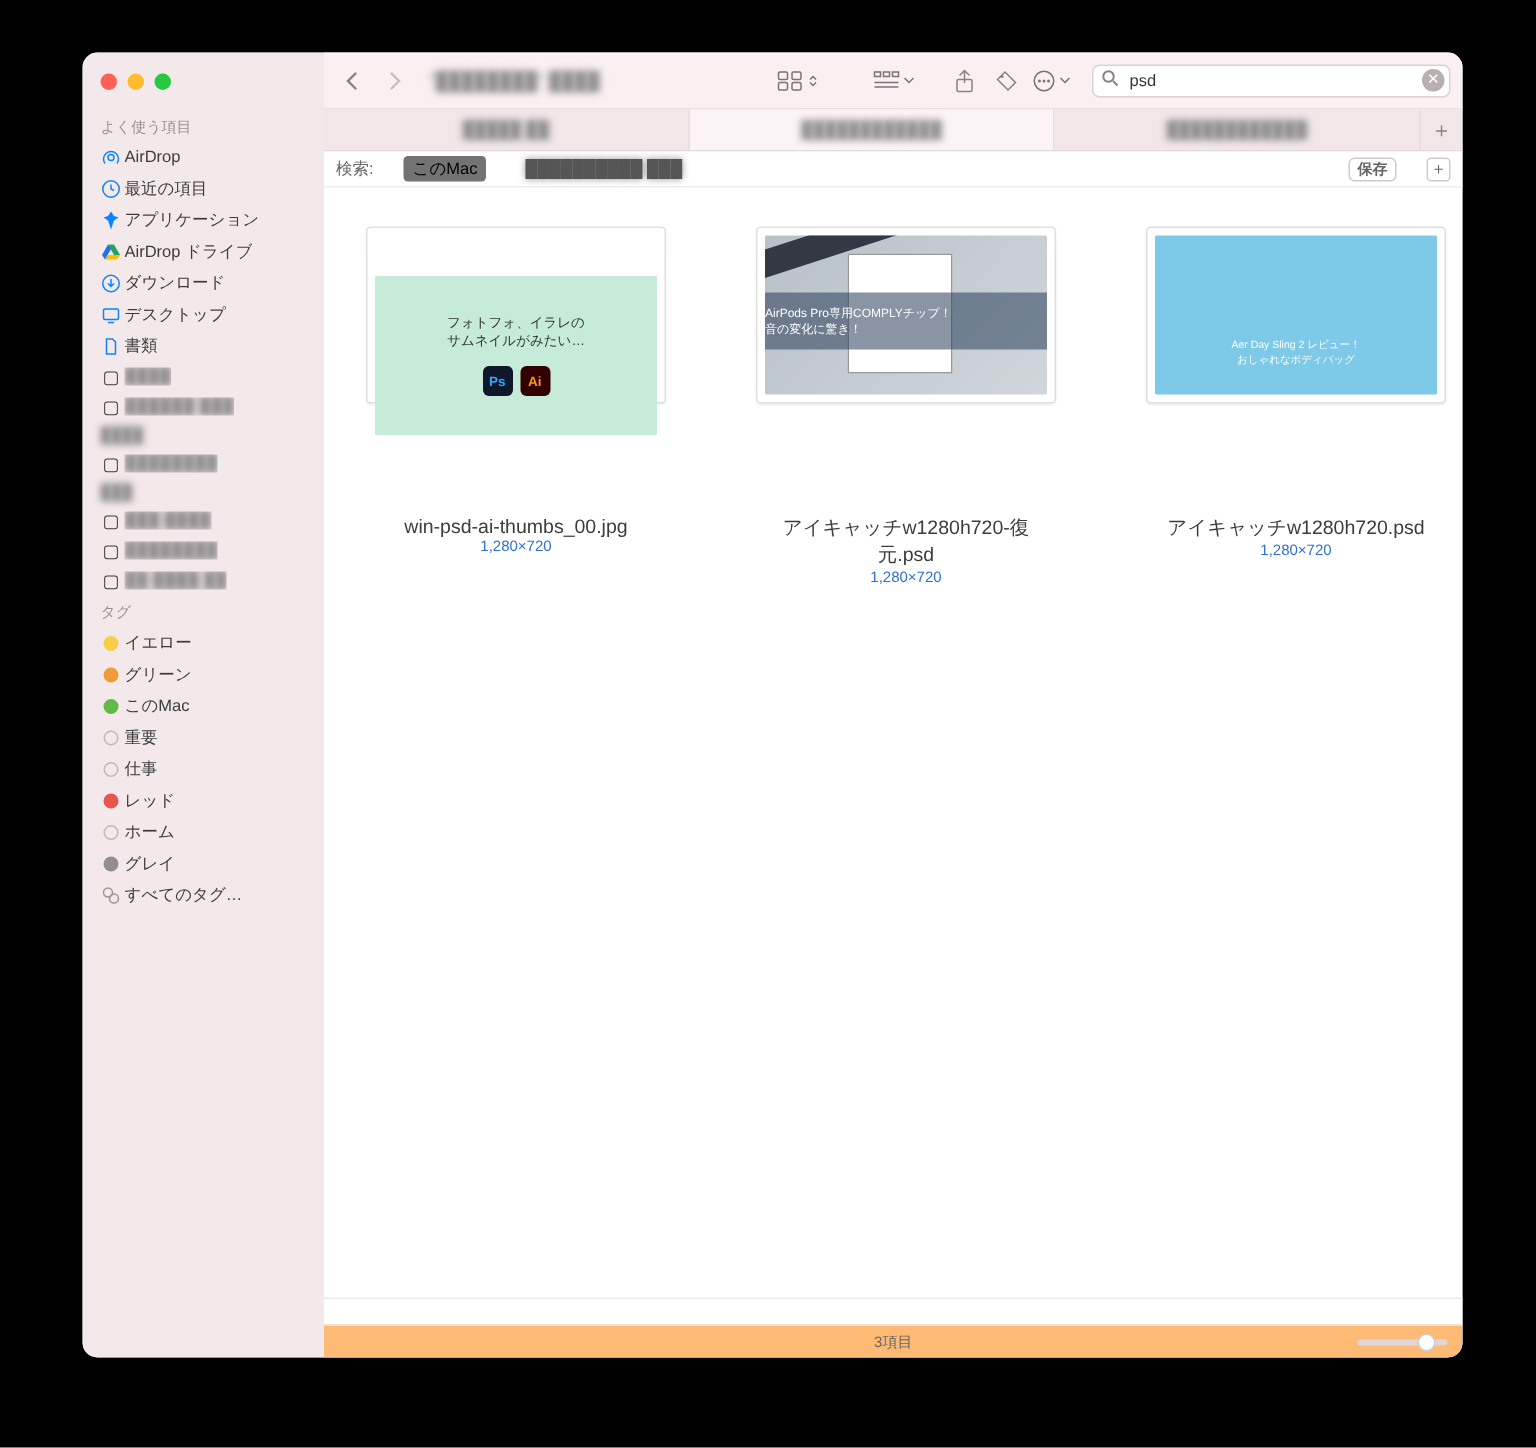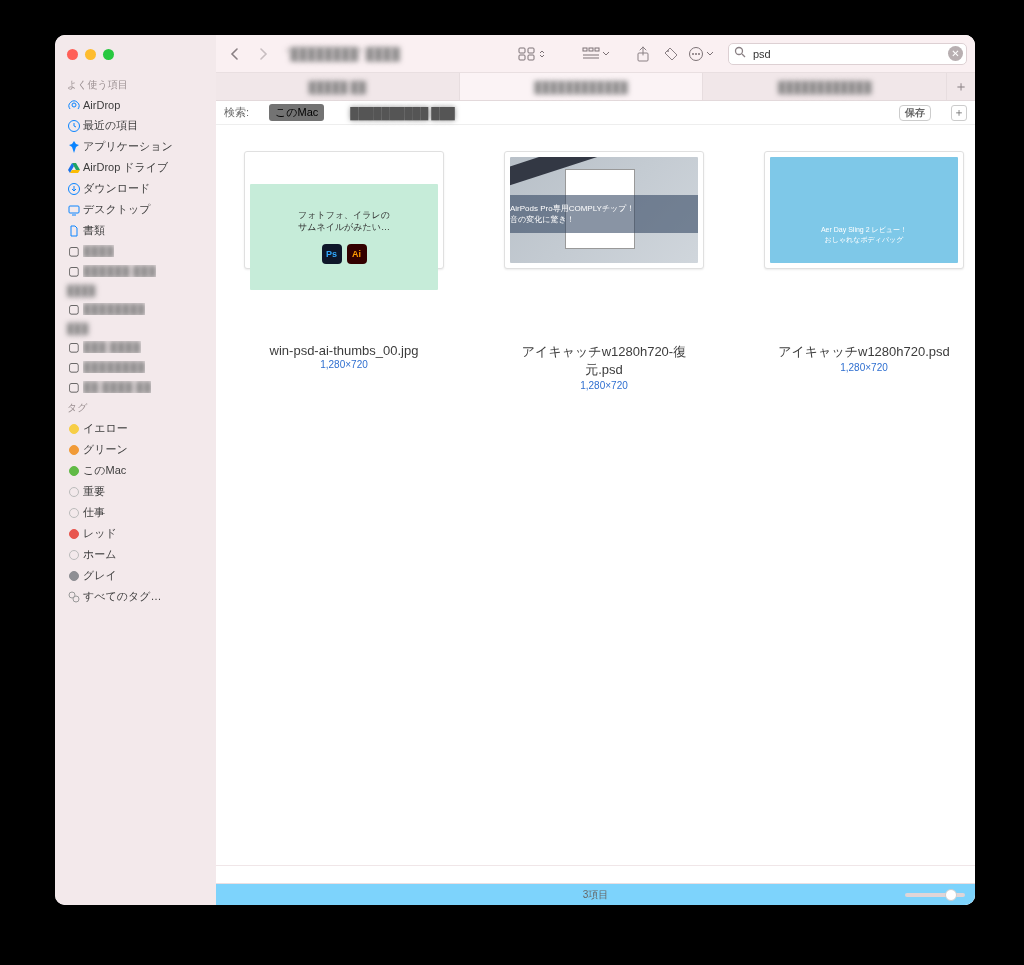--- a/index.html
+++ b/index.html
@@ -63,21 +63,21 @@
   .t2 { background: linear-gradient(135deg, #b8c0c8 0%, #d0d6dc 100%); }
   .t2 .pack { position:absolute; width:70px; height:80px; background:#fff; border:1px solid #999; left:55px; top:12px; }
   .t2 .band { position:absolute; left:0; right:0; top:38px; height:38px; background:rgba(40,60,90,0.55); color:#fff; font-size:8px; display:flex; flex-direction:column; justify-content:center; }
   .t2 .diag { position:absolute; left:-10px; top:-8px; width:130px; height:18px; background:#333844; transform:rotate(-18deg); }
   
   .t3 { background:#7ec8e8; }
   .t3 .bag { width:130px; height:64px; background:#2a2d2a; border-radius: 8px 30px 30px 8px / 8px 20px 24px 8px; position:relative; }
   .t3 .aer { position:absolute; right:20px; top:10px; color:#fff; font-size:14px; font-weight:bold; }
   .t3 .cap { position:absolute; left:0; right:0; bottom:18px; color:#fff; font-size:7px; text-align:center; }
   
-  .status { height: 22px; border-top:1px solid #eadfe2; background:#7dd3fc; display:flex; align-items:center; justify-content:center; font-size:10px; color:#666; position:relative; }
+  .status { height: 22px; border-top:1px solid #eadfe2; background:#fdba74; display:flex; align-items:center; justify-content:center; font-size:10px; color:#666; position:relative; }
   .slider { position:absolute; right:10px; width:60px; height:4px; background:#e0d5d7; border-radius:2px; }
   .slider .knob { position:absolute; right:8px; top:-4px; width:12px; height:12px; background:#fff; border:1px solid #ccc; border-radius:50%; }
   .pathbar { height: 18px; border-top:1px solid #f0e6e8; background:#fff; }
   svg { display:block; }
 </style>
 </head>
 <body>
 
 <div class="window">
   <div class="window-body">

